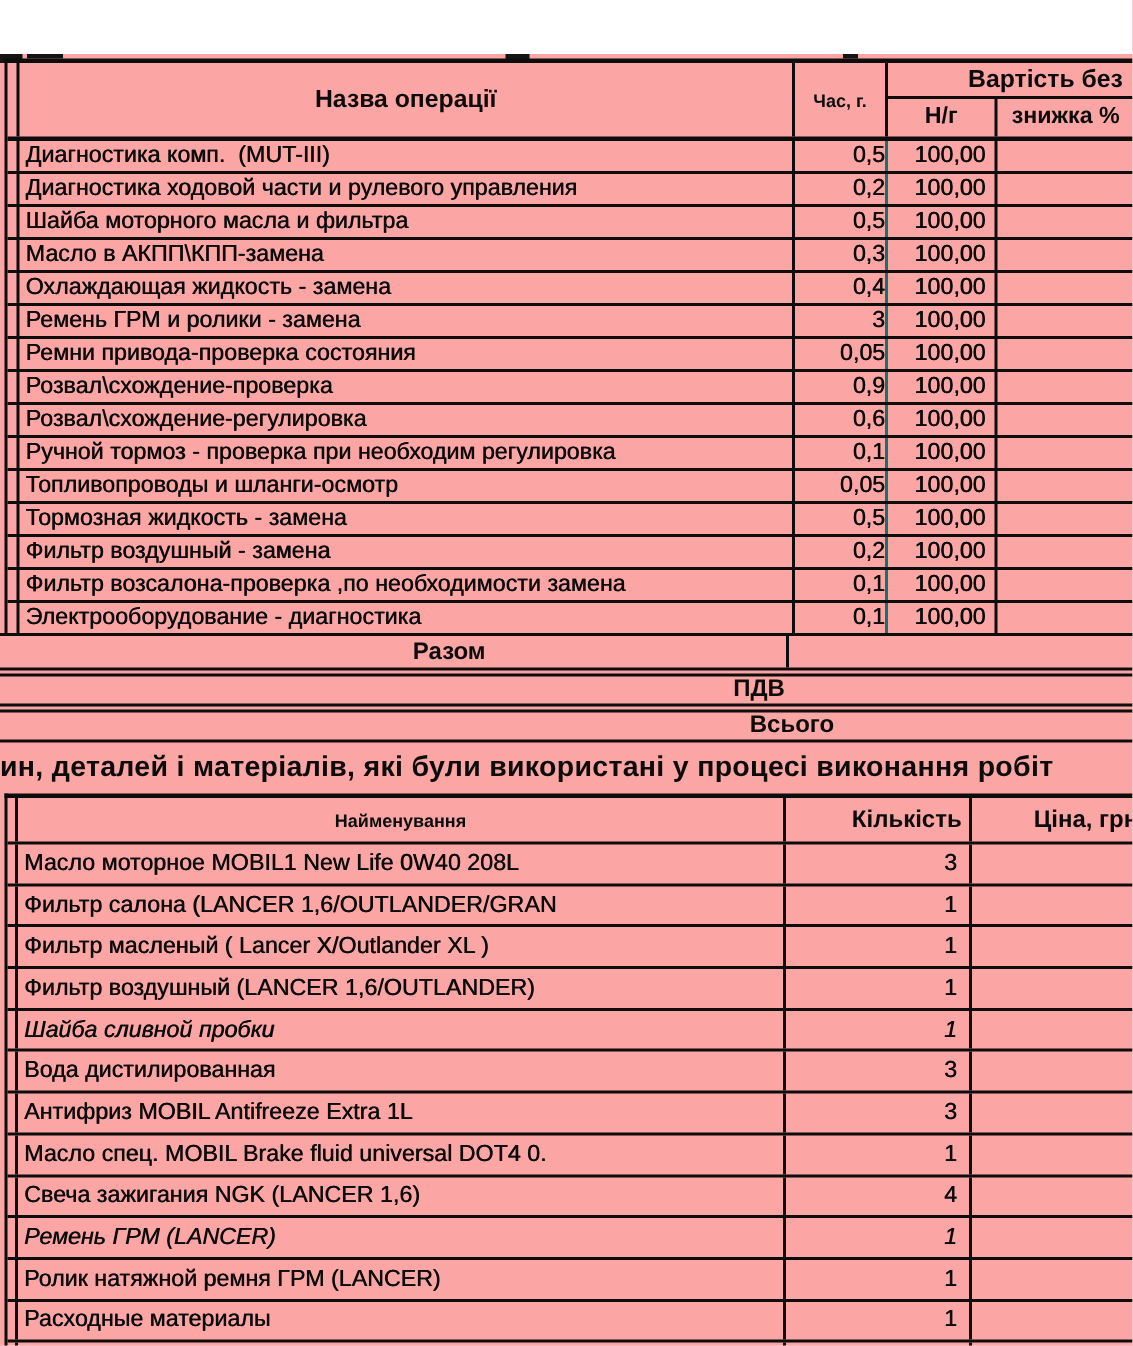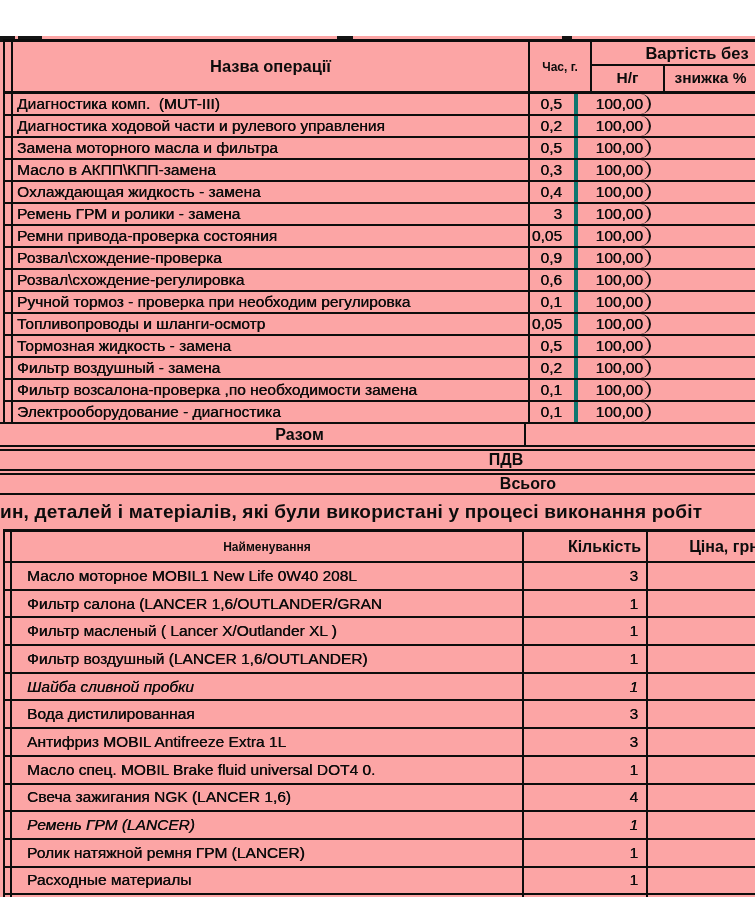--- a/index.html
+++ b/index.html
@@ -26,22 +26,22 @@
   .h-c { width:62px; border-right:2px solid #0d0d0d; display:flex; align-items:center; justify-content:center; font-size:12px; }
   .h-right { flex:1; display:flex; flex-direction:column; }
   .h-cost { height:24px; border-bottom:2px solid #0d0d0d; text-align:center; line-height:23px; font-size:16.5px; }
   .h-sub { flex:1; display:flex; }
   .h-ng { width:73px; border-right:2px solid #0d0d0d; text-align:center; line-height:24px; font-size:15.5px; }
   .h-disc { width:93px; border-right:2px solid #0d0d0d; text-align:center; line-height:24px; font-size:15.5px; }
 
   .ops-row { height:22px; }
   .ops-row .ca { width:8px;  border-right:2px solid #0d0d0d; }
   .ops-row .cb { width:517px; border-right:2px solid #0d0d0d; padding-left:4px; }
-  .ops-row .cc { width:48px;  border-right:4px solid #0f766e; padding-right:12px; }
-  .ops-row .cd { width:73px;  border-right:2px solid #0d0d0d; padding-right:6px;border-radius:10px; }
+  .ops-row .cc { width:62px;  border-right:2px solid #0f766e; padding-right:0; }
+  .ops-row .cd { width:73px;  border-right:2px solid #0d0d0d; padding-right:6px; }
   .ops-row .ce { flex:1; border-right:2px solid #0d0d0d; }
 
   
   .total-row { position:absolute; left:0; width:802px;
     border-top:2px solid #0d0d0d; border-bottom:2px solid #0d0d0d;
     font-weight:bold; font-size:16px; }
   #razom-row { top:386px; height:25px; }
   #razom-row .lbl { position:absolute; left:0; width:560px; text-align:center; line-height:21px;padding-left:39px; }
   #razom-div { position:absolute; left:524px; top:0; width:2px; height:100%; background:#0d0d0d; }
   #pdv-row   { top:413px; height:22px; }
@@ -57,21 +57,21 @@
   #mat-table { position:absolute; left:3px; top:493px; width:797px;
     border-top:3px solid #0d0d0d; border-left:2px solid #0d0d0d; }
   .mat-header { display:flex; height:31px; border-bottom:2px solid #0d0d0d; font-weight:bold; }
   .m-a { width:7px; border-right:2px solid #0d0d0d; }
   .m-b { width:512px; border-right:2px solid #0d0d0d; display:flex; align-items:center; justify-content:center; font-size:12px; }
   .m-c { width:124px; border-right:2px solid #0d0d0d; display:flex; align-items:center; justify-content:center; font-size:16px;padding-left:39px; }
   .m-d { flex:1; display:flex; align-items:center; justify-content:center; font-size:16px; white-space:pre; }
 
   .mat-row { height:27.7px; }
   .mat-row .ca { width:7px;   border-right:2px solid #0d0d0d; }
-  .mat-row .cb { width:512px; border-right:2px solid #0d0d0d; padding-left:15px; }
+  .mat-row .cb { width:512px; border-right:2px solid #0d0d0d; padding-left:4px; }
   .mat-row .cc { width:124px; border-right:2px solid #0d0d0d; padding-right:8px; }
   .mat-row .cd { flex:1; }
 
   
   .artifact { position:absolute; background:#141414; }
 </style>
 </head>
 <body>
 
 <div id="page">
@@ -105,21 +105,21 @@
         </div>
         <div class="trow ops-row">
           <div class="c ca"></div>
           <div class="c cb">Диагностика ходовой части и рулевого управления</div>
           <div class="c cc num">0,2</div>
           <div class="c cd num">100,00</div>
           <div class="c ce"></div>
         </div>
         <div class="trow ops-row">
           <div class="c ca"></div>
-          <div class="c cb">Замена моторного масла и фильтра</div>
+          <div class="c cb">Шайба моторного масла и фильтра</div>
           <div class="c cc num">0,5</div>
           <div class="c cd num">100,00</div>
           <div class="c ce"></div>
         </div>
         <div class="trow ops-row">
           <div class="c ca"></div>
           <div class="c cb">Масло в АКПП\КПП-замена</div>
           <div class="c cc num">0,3</div>
           <div class="c cd num">100,00</div>
           <div class="c ce"></div>

